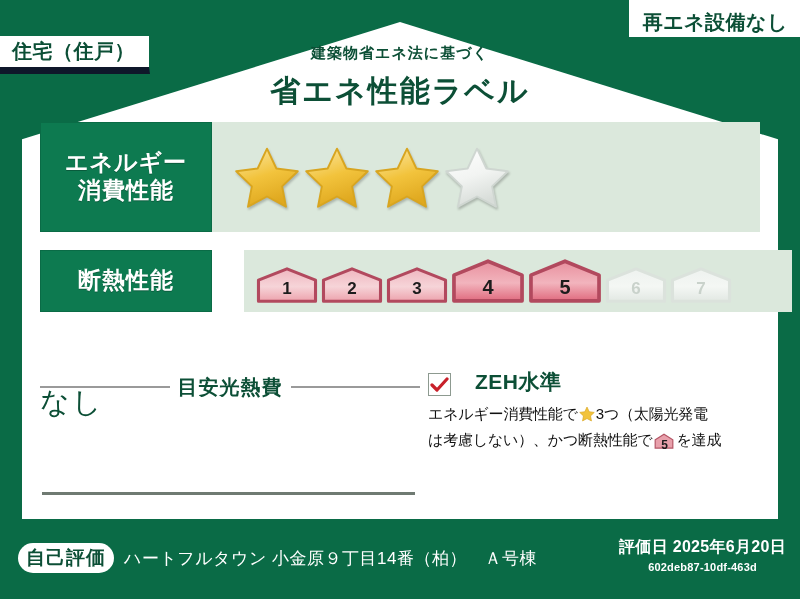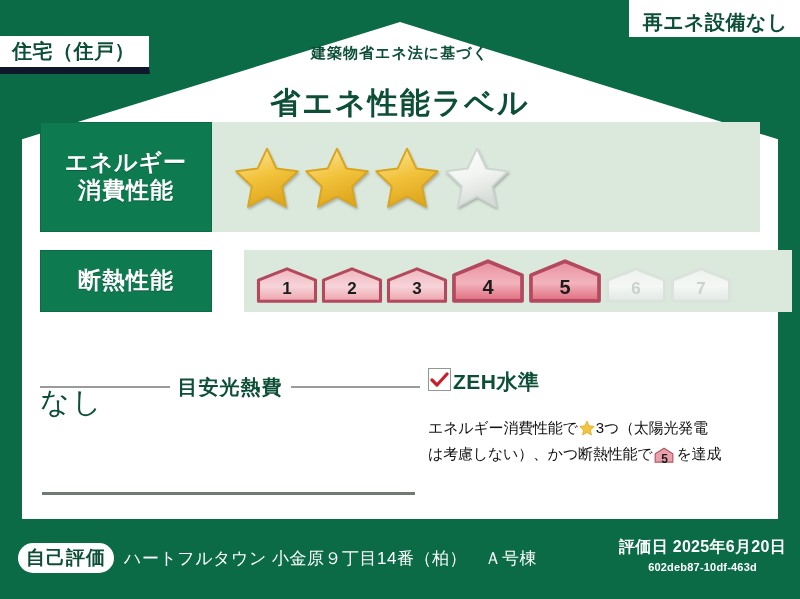--- a/index.html
+++ b/index.html
@@ -38,21 +38,21 @@
     clip-path:polygon(0% 23.6%, 50% 0%, 100% 23.6%, 100% 100%, 0% 100%);
     z-index:2;
   }
 
   
   .heading{
     position:absolute;left:0;right:0;top:44px;text-align:center;z-index:5;
   }
   .heading .sub{
     color:#0c4f36;font-size:15px;font-weight:bold;letter-spacing:1px;
-    margin-bottom:20px;
+    margin-bottom:8px;
   }
   .heading .main{
     color:#0c4f36;font-size:30px;font-weight:bold;letter-spacing:2px;
   }
 
   
   .perf-row{
     position:absolute;left:40px;z-index:5;display:flex;align-items:stretch;
   }
   .perf-label{
@@ -110,21 +110,21 @@
     color:#0c4f36;font-size:29px;font-weight:normal;letter-spacing:2px;
   }
   .cost-rule{
     position:absolute;left:42px;top:492px;width:373px;height:3px;background:#6f7a72;z-index:5;
   }
 
   
   .zeh{
     position:absolute;left:428px;top:368px;width:340px;z-index:5;
   }
-  .zeh-title{display:flex;align-items:flex-start;gap:2px;margin-bottom:20px;}
+  .zeh-title{display:flex;align-items:flex-end;gap:24px;margin-bottom:6px;}
   .zeh-check{
     width:23px;height:23px;border:1px solid #8d9a90;background:#fff;
     display:flex;align-items:center;justify-content:center;box-sizing:border-box;
   }
   .zeh-name{color:#0c4f36;font-size:21px;font-weight:bold;letter-spacing:.5px;}
   .zeh-desc{
     color:#111;font-size:15px;line-height:1.55;letter-spacing:-.2px;
   }
   .zeh-desc .inline-star{display:inline-block;vertical-align:-3px;margin:0 1px;}
   .zeh-desc .inline-badge{display:inline-block;vertical-align:-4px;margin:0 2px;position:relative;}

